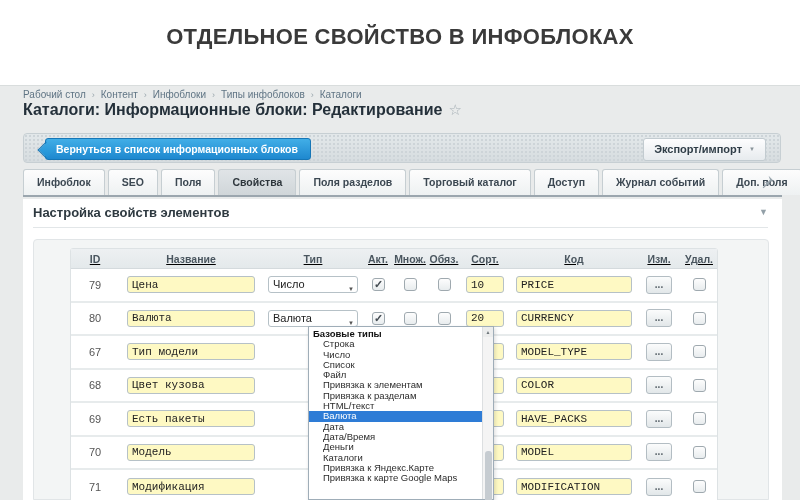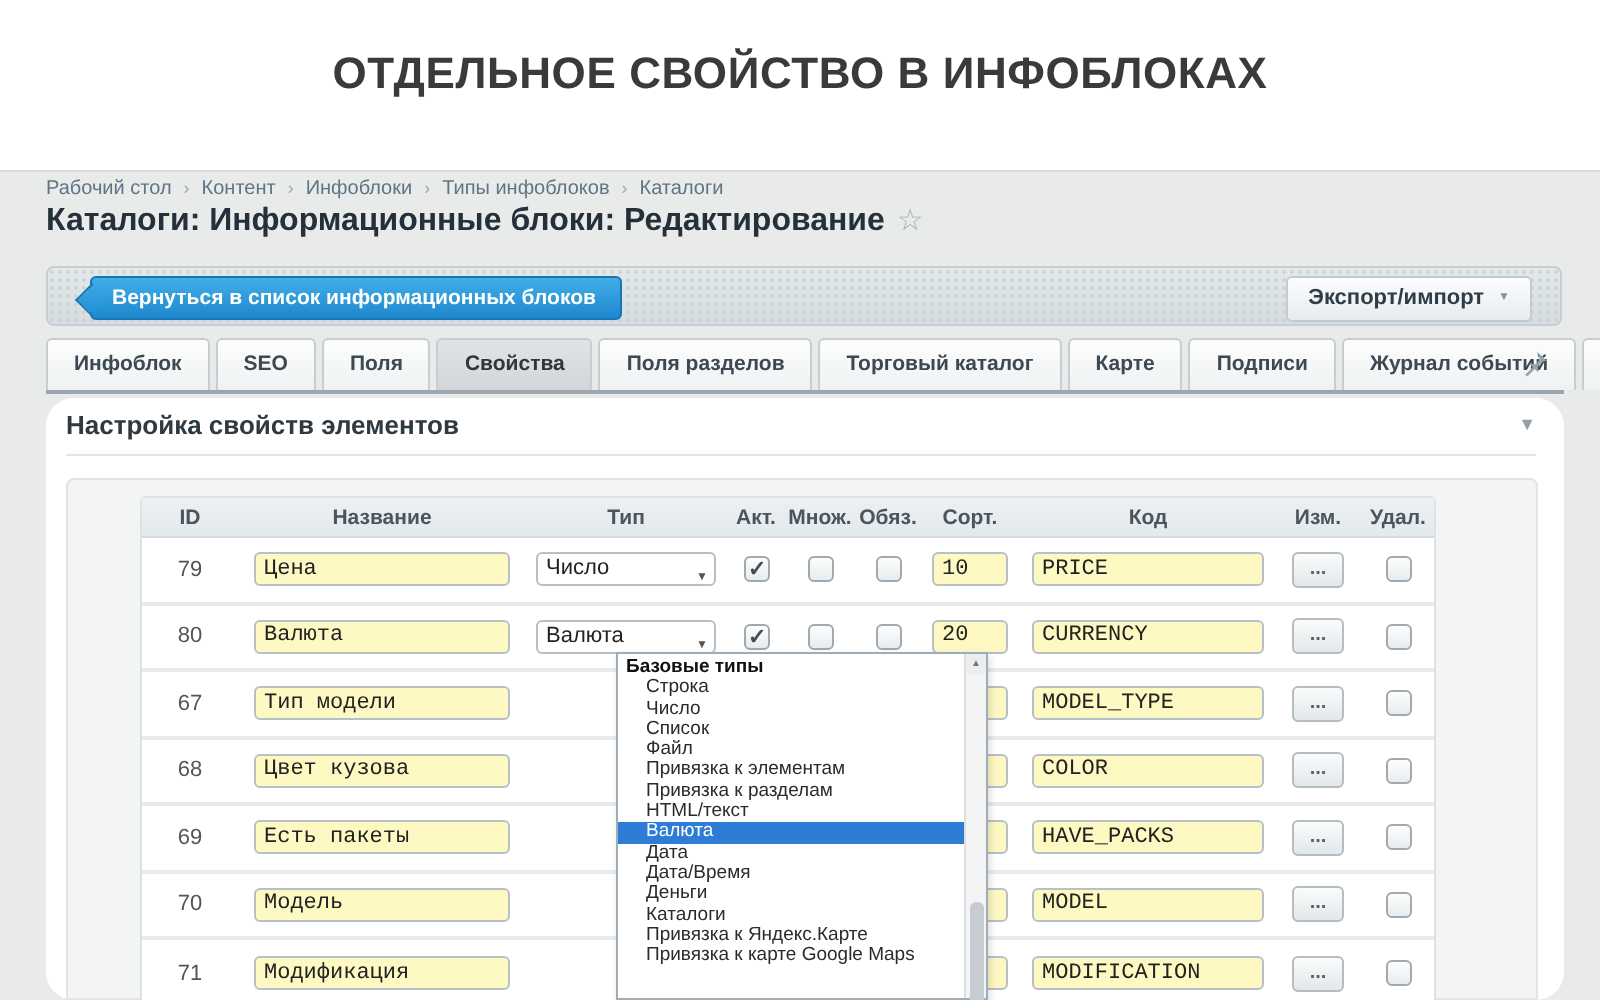--- a/index.html
+++ b/index.html
@@ -44,32 +44,32 @@
   
   .tabs-bar { position:absolute; left:23px; top:169px; width:759px; height:28px;
               border-bottom:2px solid #9ba6ae; display:flex; }
   .tab { height:26px; line-height:25px; padding:0 13px; margin-right:3px; font-size:10.5px; font-weight:700;
          color:#3c4852; background:linear-gradient(#fdfdfd,#eef1f2); border:1px solid #c6ced2;
          border-bottom:none; border-radius:3px 3px 0 0; cursor:pointer; white-space:nowrap; }
   .tab.active { background:linear-gradient(#e0e4e7,#d0d6d9); color:#2e363c; }
   .pin { position:absolute; right:6px; top:6px; cursor:pointer; }
 
   
-  .panel { position:absolute; left:23px; top:199px; width:759px; height:301px; background:#fff;border-radius:14px; }
+  .panel { position:absolute; left:23px; top:199px; width:759px; height:301px; background:#fff; }
   .section-title { position:absolute; left:10px; top:6px; font-size:13px; font-weight:700; color:#2e3940; }
   .collapse { position:absolute; right:14px; top:8px; font-size:9px; color:#93a0a8; cursor:pointer; }
   .section-hr { position:absolute; left:10px; top:28px; width:735px; height:1px; background:#e2e6e8; }
 
   .table-wrap { position:absolute; left:10px; top:40px; width:736px; height:261px;
                 background:#f3f5f5; border:1px solid #e1e5e7; border-radius:4px 4px 0 0; }
   .grid-table { position:absolute; left:36px; top:8px; width:648px;
                 background:#fff; border:1px solid #dde2e4; border-radius:3px; }
   .grid-row, .grid-head { display:grid; grid-template-columns:48px 144px 100px 30px 34px 34px 48px 130px 40px 40px;
                 align-items:center; }
-  .grid-head { height:20px; background:linear-gradient(#edf0f2,#e4e9eb); border-bottom:1px solid #d4dadd; }
+  .grid-head { height:20px; background:linear-gradient(#edf0f2,#e4e9eb); border-bottom:1px solid #d4dadd;text-decoration:underline; }
   .grid-head span { font-size:10.5px; font-weight:700; color:#4a565f; text-align:center; }
   .grid-row { height:33.5px; border-bottom:2px solid #e7ebec; background:#fff; }
   .grid-row:last-child { border-bottom:none; }
   .cell { display:flex; justify-content:center; align-items:center; height:100%; }
   .row-id { font-size:11px; color:#555; }
   input.txt { height:17px; border:1px solid #b6c1c7; border-radius:3px; font-size:11px; padding:0 4px;
               color:#222; font-family:Liberation Mono, monospace; background:#fef9c3; outline:none; }
   .in-name { width:128px; } .in-sort { width:38px; } .in-code { width:116px; }
   .sel { position:relative; width:90px; height:17px; border:1px solid #b6c1c7; border-radius:3px;
          background:#fff; font-size:11px; color:#222; line-height:15px; padding:0 14px 0 4px; cursor:pointer;
@@ -118,22 +118,21 @@
     <div class="export-btn"><span>Экспорт/импорт</span><span class="caret">▼</span></div>
   </div>
 
   <div class="tabs-bar">
       <div class="tab">Инфоблок</div>
       <div class="tab">SEO</div>
       <div class="tab">Поля</div>
       <div class="tab active">Свойства</div>
       <div class="tab">Поля разделов</div>
       <div class="tab">Торговый каталог</div>
-      <div class="tab">Карте</div>
-      <div class="tab">Подписи</div>
+      <div class="tab">Доступ</div>
       <div class="tab">Журнал событий</div>
       <div class="tab">Доп. поля</div>
     </div>
   <svg class="pin" style="position:absolute;right:26px;top:175px;" width="14" height="14" viewBox="0 0 14 14">
     <path d="M8.6 0.8 L13.2 5.4 L11.2 5.9 L8.9 8.2 L9.1 11.2 L7.4 9.5 L3.6 13.3 L2.6 12.4 L6.4 8.6 L4.7 6.9 L7.7 7.1 L10 4.8 Z" fill="#98a4ac"></path>
   </svg>
 
   <div class="panel">
     <div class="section-title">Настройка свойств элементов</div>
     <div class="collapse">▼</div>

